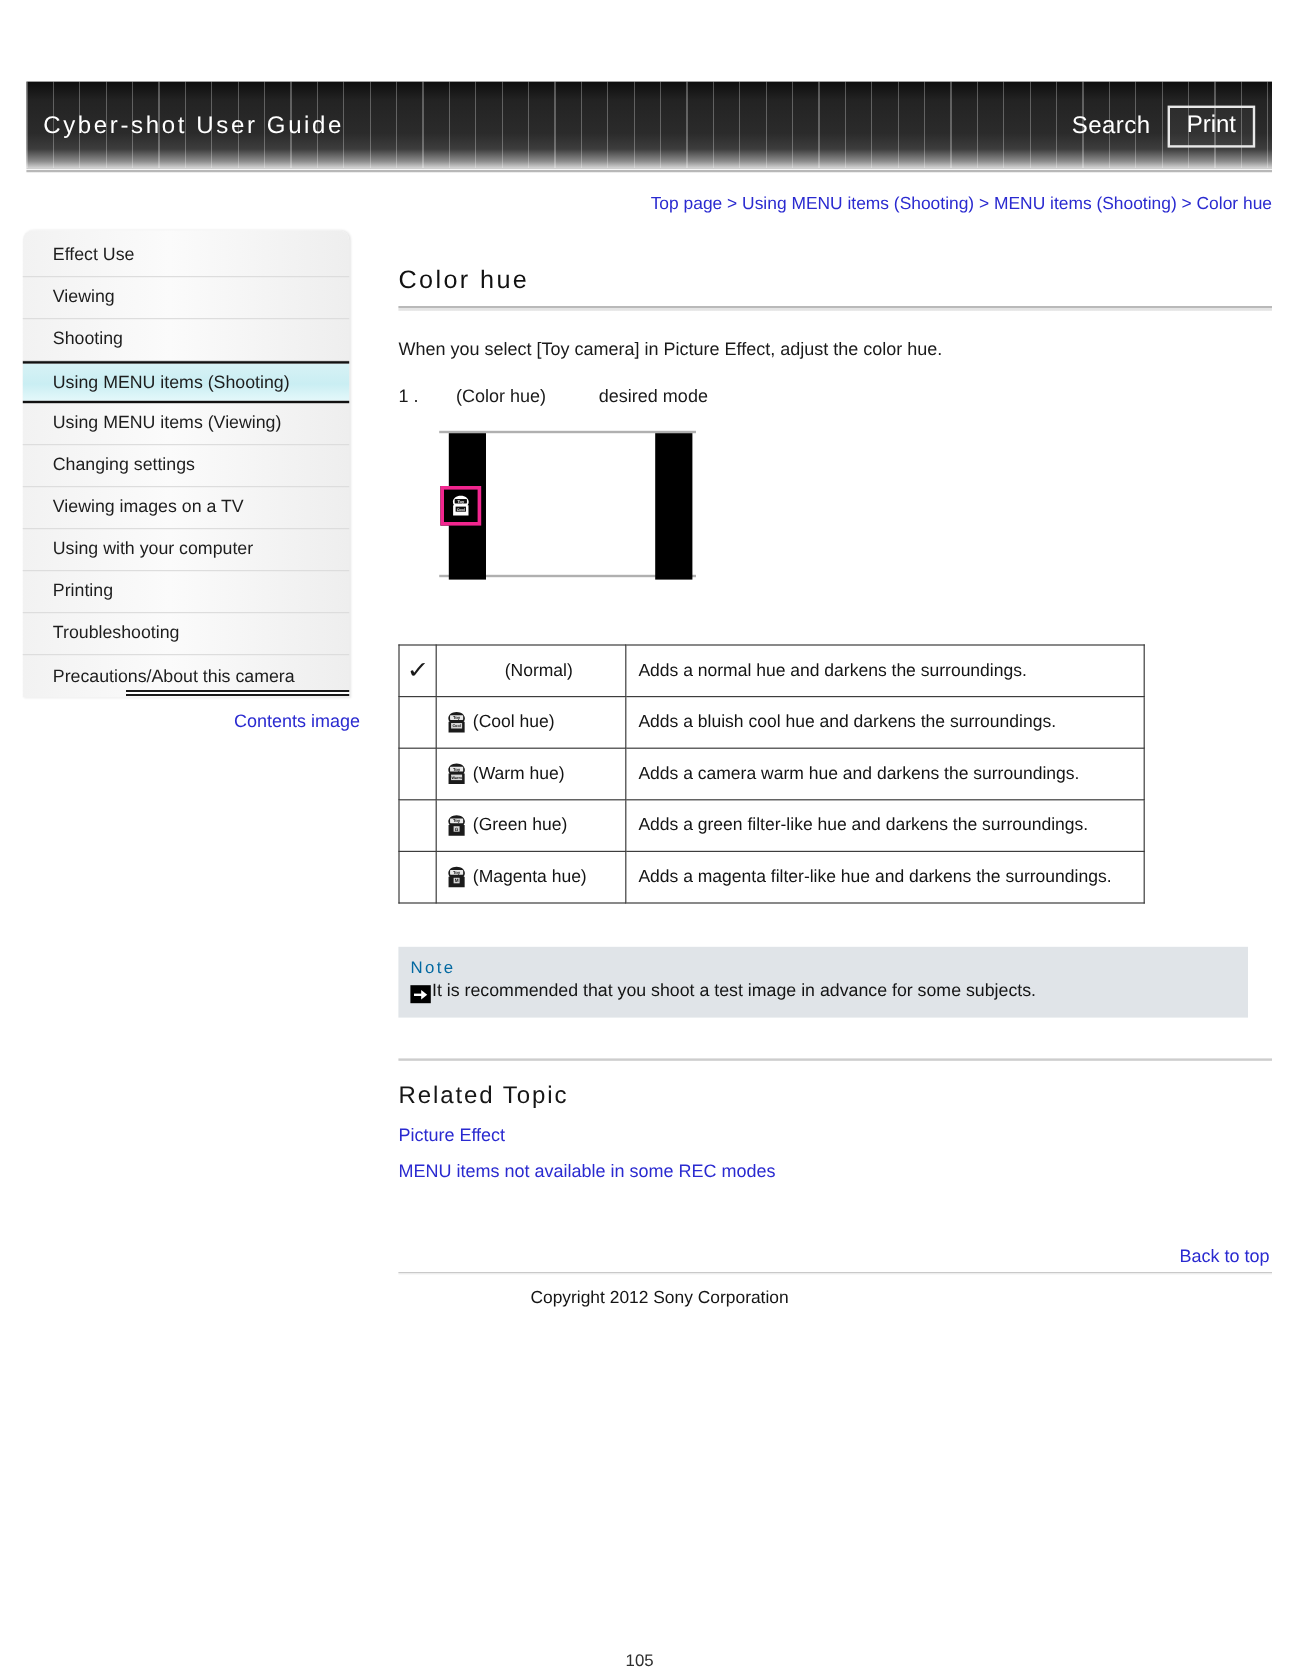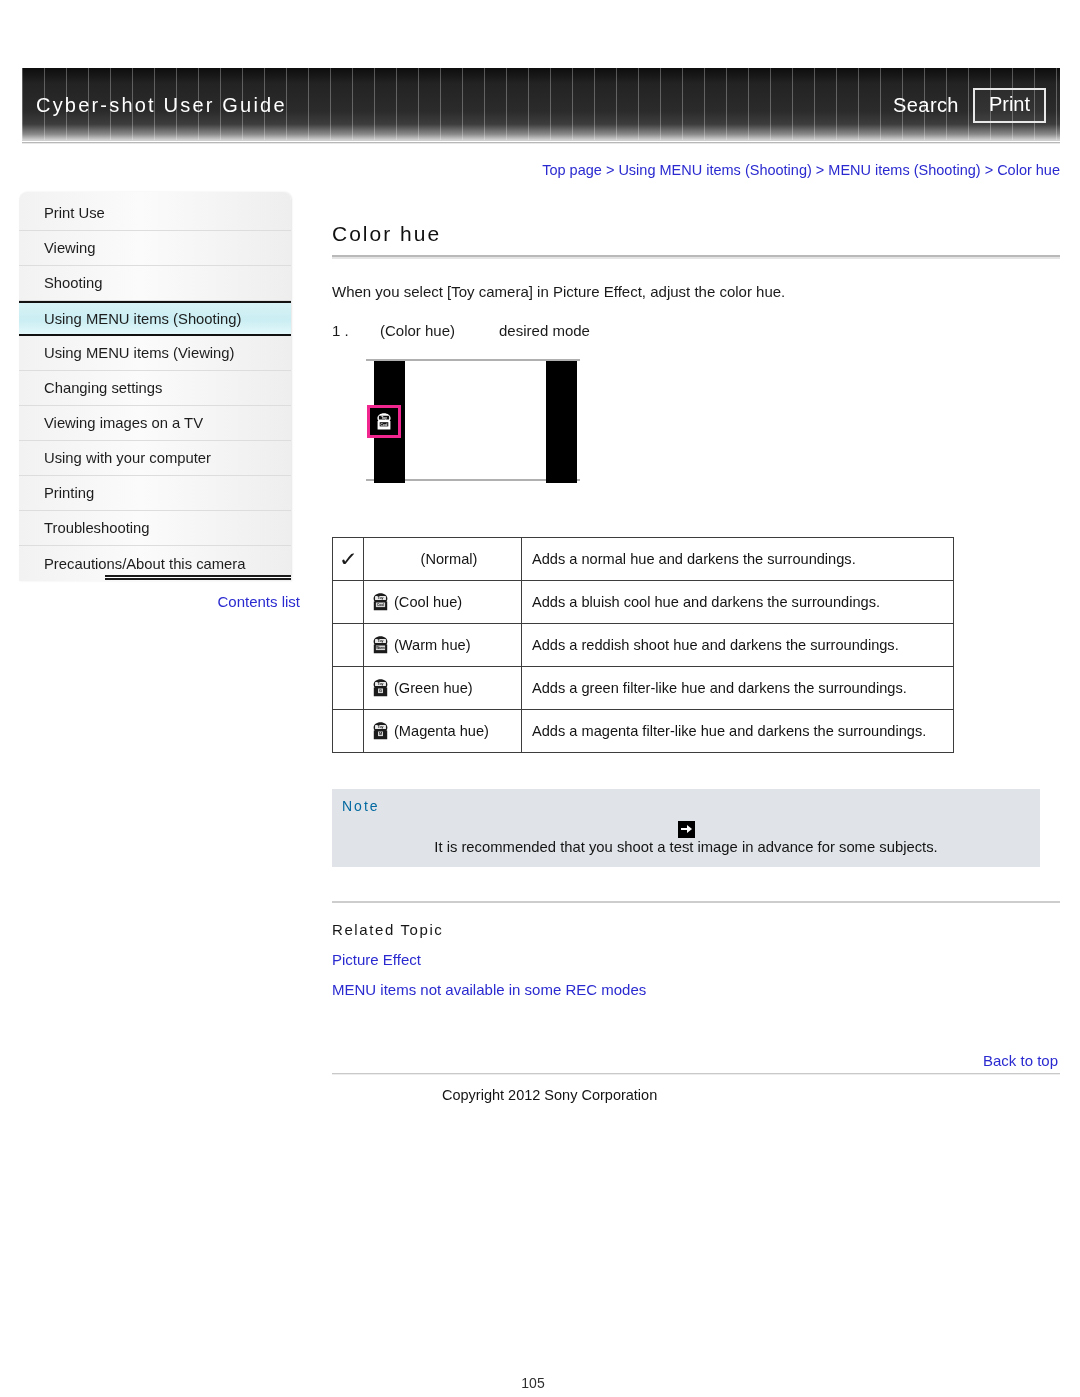--- a/index.html
+++ b/index.html
@@ -277,25 +277,24 @@
     box-sizing: border-box;
   }
   .note-label {
     color: #0369a1;
     font-size: 14px;
     letter-spacing: 2px;
     margin-bottom: 4px;
   }
   .note-line {
     display: flex;
-    align-items: center;
+    align-items: flex-start;
     gap: 1px;
     font-size: 14.8px;
     color: #141414;
-    flex-direction: column;
   }
   .arrow-badge {
     width: 17px;
     height: 15px;
     background: #000000;
     position: relative;
     flex: 0 0 17px;
     margin-top: 3px;
   }
   .arrow-badge::before {
@@ -316,21 +315,21 @@
   }
 
   
   .rt-rule {
     margin-top: 34px;
     height: 2px;
     background: #cdcdcd;
   }
   .rt-heading {
     margin-top: 18px;
-    font-size: 15px;
+    font-size: 20px;
     letter-spacing: 1.6px;
     color: #161616;
   }
   .rt-link {
     display: block;
     margin-top: 13px;
     font-size: 15px;
     color: #2a2ad0;
   }
 
@@ -374,34 +373,34 @@
     <span class="search-link">Search</span>
     <span class="print-button">Print</span>
   </div>
 </div>
 <div class="header-underline"></div>
 
 <div class="breadcrumb">Top page &gt; Using MENU items (Shooting) &gt; MENU items (Shooting) &gt; Color hue</div>
 
 <div class="sidebar-wrap">
   <div class="sidebar">
-    <div class="nav-item">Print Use</div>
+    <div class="nav-item">Effect Use</div>
     <div class="nav-item">Viewing</div>
     <div class="nav-item">Shooting</div>
     <div class="nav-item active">Using MENU items (Shooting)</div>
     <div class="nav-item">Using MENU items (Viewing)</div>
     <div class="nav-item">Changing settings</div>
     <div class="nav-item">Viewing images on a TV</div>
     <div class="nav-item">Using with your computer</div>
     <div class="nav-item">Printing</div>
     <div class="nav-item">Troubleshooting</div>
     <div class="nav-item">Precautions/About this camera</div>
   </div>
   <div class="sidebar-bottom-rule"></div>
-  <div class="contents-list">Contents list</div>
+  <div class="contents-list">Contents image</div>
 </div>
 
 <div class="content">
 
   <h1 class="page-title">Color hue</h1>
   <div class="title-rule"></div>
 
   <p class="intro-text">When you select [Toy camera] in Picture Effect, adjust the color hue.</p>
 
   <div class="step-row">
@@ -462,21 +461,21 @@
             <svg class="toy-icon-sm" viewBox="0 0 24 24">
               <path d="M12 2.4c4.1 0 7.2 2.4 7.2 5.6 0 1.1-.4 2.1-1.1 3h.9v9.2H5V11h.9C5.2 10.1 4.8 9.1 4.8 8c0-3.2 3.1-5.6 7.2-5.6z" fill="#1b1b1b"></path>
               <rect x="6.3" y="5.2" width="11.4" height="4.2" rx="0.6" fill="#e9e9e9"></rect>
               <text x="12" y="8.6" font-family="'Liberation Sans',sans-serif" font-size="3.7" font-weight="bold" fill="#111111" text-anchor="middle">Toy</text>
               <rect x="7.2" y="12" width="9.6" height="4.8" fill="#d5d5d5"></rect>
               <text x="12" y="15.8" font-family="'Liberation Sans',sans-serif" font-size="3.3" font-weight="bold" fill="#111111" text-anchor="middle">Warm</text>
             </svg>
             <span>(Warm hue)</span>
           </div>
         </td>
-        <td class="cell-desc">Adds a reddish shoot hue and darkens the surroundings.</td>
+        <td class="cell-desc">Adds a camera warm hue and darkens the surroundings.</td>
       </tr>
 
       <tr>
         <td class="cell-check"></td>
         <td class="cell-mode">
           <div class="mode-inner">
             <svg class="toy-icon-sm" viewBox="0 0 24 24">
               <path d="M12 2.4c4.1 0 7.2 2.4 7.2 5.6 0 1.1-.4 2.1-1.1 3h.9v9.2H5V11h.9C5.2 10.1 4.8 9.1 4.8 8c0-3.2 3.1-5.6 7.2-5.6z" fill="#1b1b1b"></path>
               <rect x="6.3" y="5.2" width="11.4" height="4.2" rx="0.6" fill="#e9e9e9"></rect>
               <text x="12" y="8.6" font-family="'Liberation Sans',sans-serif" font-size="3.7" font-weight="bold" fill="#111111" text-anchor="middle">Toy</text>

